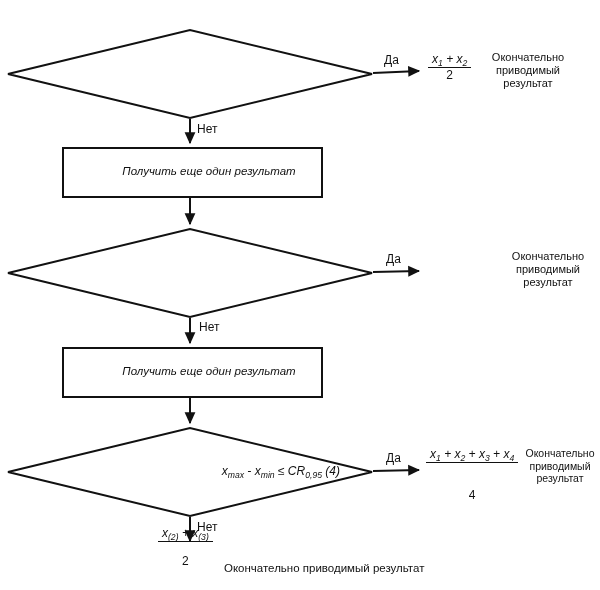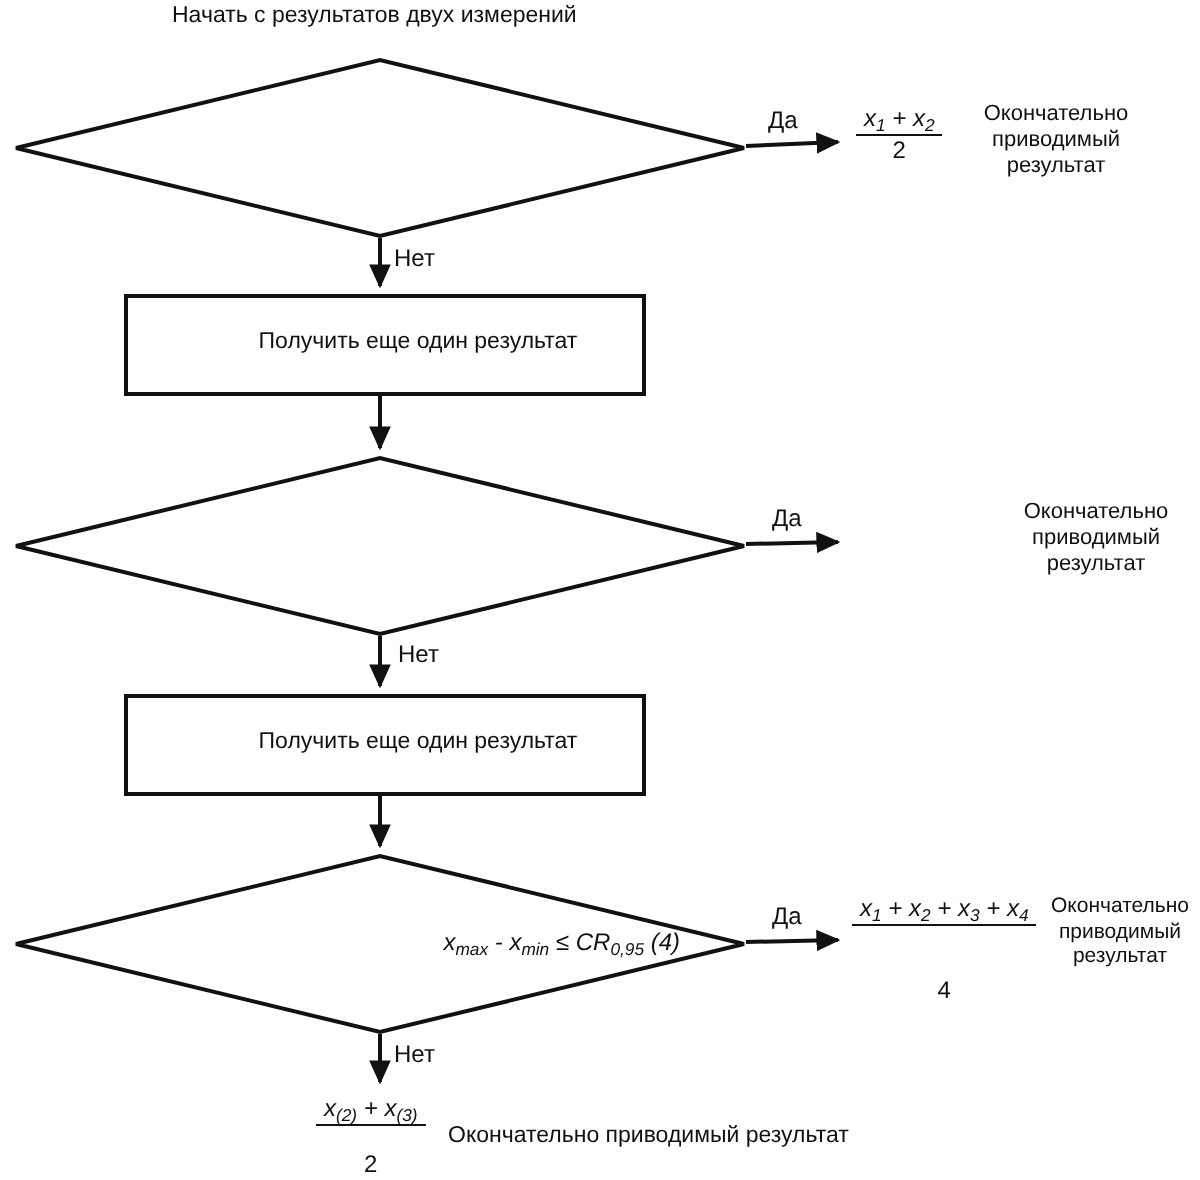--- a/index.html
+++ b/index.html
@@ -38,20 +38,21 @@
     font-style: italic;
   }
   .cond-1 { top: 66px; }
   .cond-2 { top: 265px; }
   .cond-3 { top: 464px; text-align: right; }
   .process-label {
     left: 65px;
     width: 288px;
     text-align: center;
     font-size: 11.5px;
+    font-style: italic;
   }
   .proc-1 { top: 165px; }
   .proc-2 { top: 365px; }
   .branch {
     font-size: 12px;
   }
   .yes-1 { left: 384px; top: 53px; }
   .yes-2 { left: 386px; top: 252px; }
   .yes-3 { left: 386px; top: 451px; }
   .no-1 { left: 197px; top: 122px; }
@@ -69,21 +70,21 @@
     font-style: italic;
     border-bottom: 1.5px solid #111111;
     padding: 0 4px 1px 4px;
   }
   .fraction .den {
     padding-top: 1px;
   }
   .frac-1 { left: 428px; top: 53px; }
   .frac-2 { left: 426px; top: 252px; }
   .frac-3 { left: 426px; top: 448px; gap: 25px; }
-  .frac-4 { left: 158px; top: 548px; gap: 12px; }
+  .frac-4 { left: 158px; top: 527px; gap: 12px; }
   .result-caption {
     text-align: center;
     font-size: 11px;
     line-height: 13px;
   }
   .cap-1 { left: 477px; top: 51px; width: 102px; }
   .cap-2 { left: 499px; top: 250px; width: 98px; }
   .cap-3 { left: 518px; top: 447px; width: 84px; font-size: 10.5px; line-height: 12.5px; }
   .cap-4 { left: 224px; top: 562px; white-space: nowrap; font-size: 11.5px; text-align: left; }
   sub {
@@ -115,21 +116,20 @@
     <line x1="190" y1="198" x2="190" y2="224" stroke="#111111" stroke-width="2" marker-end="url(#arrow)"></line>
     <line x1="190" y1="318" x2="190" y2="343" stroke="#111111" stroke-width="2" marker-end="url(#arrow)"></line>
     <line x1="190" y1="398" x2="190" y2="423" stroke="#111111" stroke-width="2" marker-end="url(#arrow)"></line>
     <line x1="190" y1="517" x2="190" y2="541" stroke="#111111" stroke-width="2" marker-end="url(#arrow)"></line>
 
     <line x1="373" y1="73" x2="419" y2="71" stroke="#111111" stroke-width="2" marker-end="url(#arrow)"></line>
     <line x1="373" y1="272" x2="419" y2="271" stroke="#111111" stroke-width="2" marker-end="url(#arrow)"></line>
     <line x1="373" y1="471" x2="419" y2="470" stroke="#111111" stroke-width="2" marker-end="url(#arrow)"></line>
   </svg>
 
-  <div class="txt flow-title">Начать с результатов двух измерений</div>
 
   <div class="txt condition cond-3">x<sub>max</sub> - x<sub>min</sub> ≤ CR<sub>0,95</sub> (4)</div>
 
   <div class="txt process-label proc-1">Получить еще один результат</div>
   <div class="txt process-label proc-2">Получить еще один результат</div>
 
   <div class="txt branch yes-1">Да</div>
   <div class="txt branch yes-2">Да</div>
   <div class="txt branch yes-3">Да</div>
   <div class="txt branch no-1">Нет</div>

